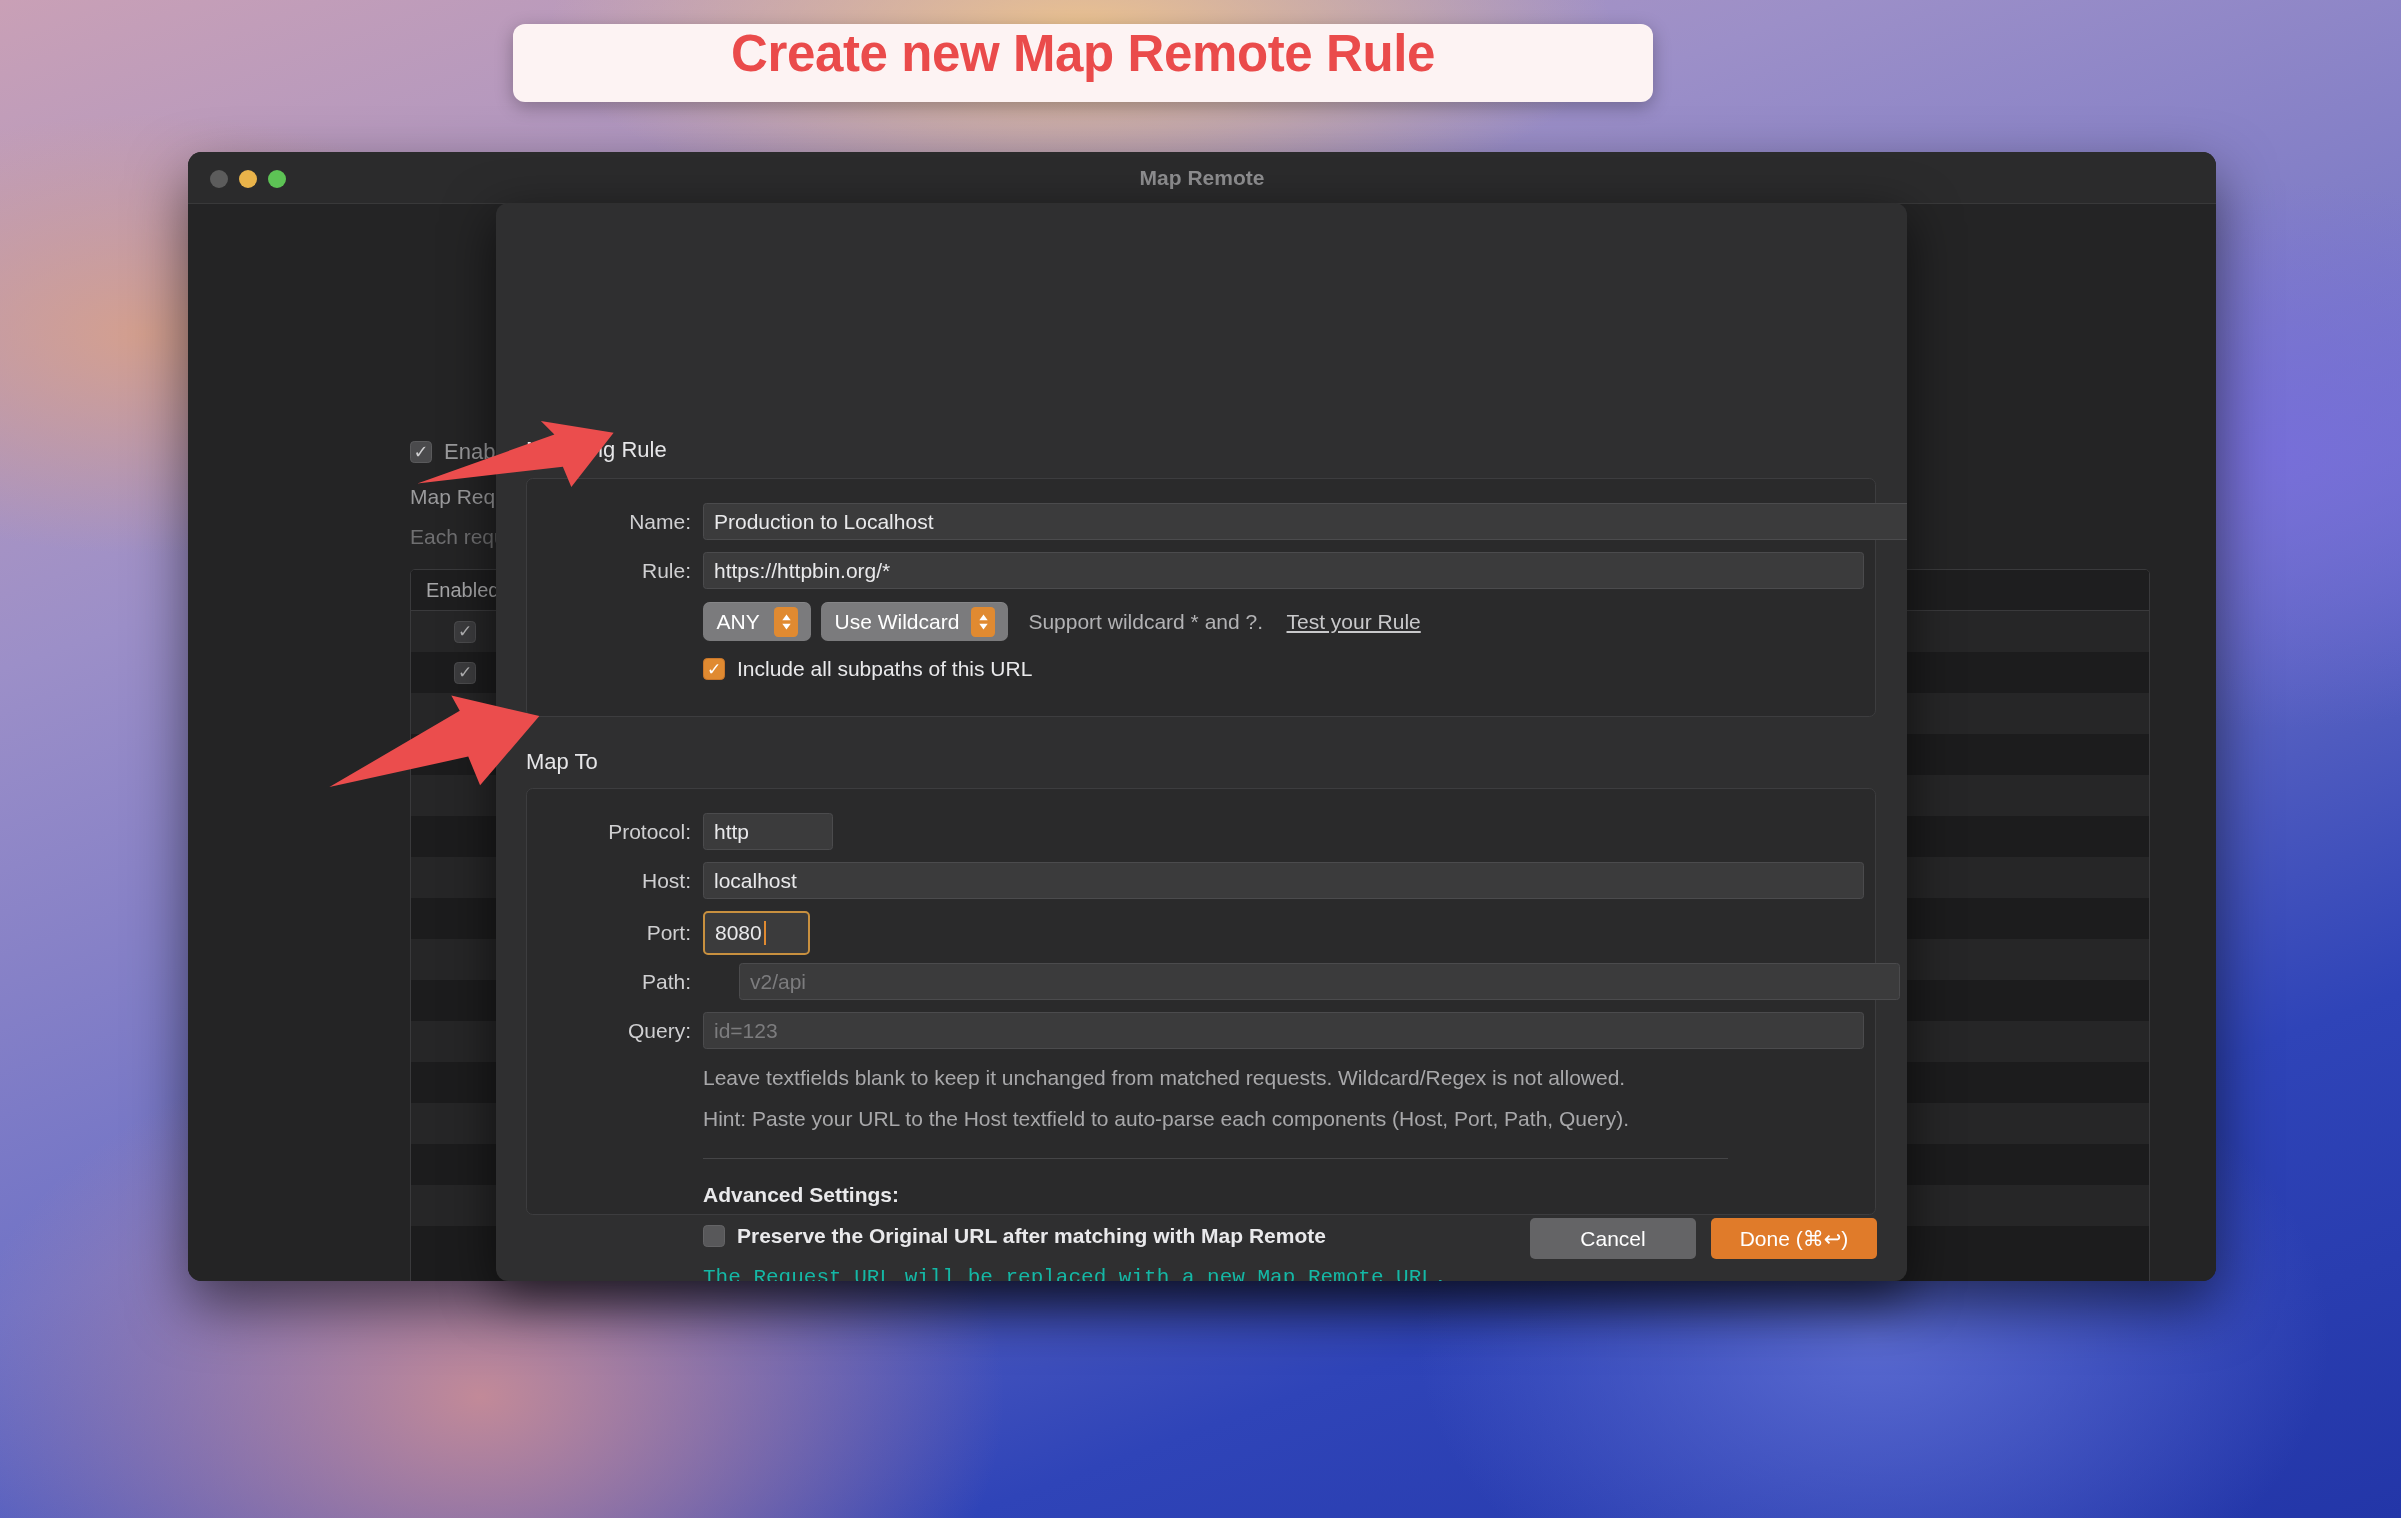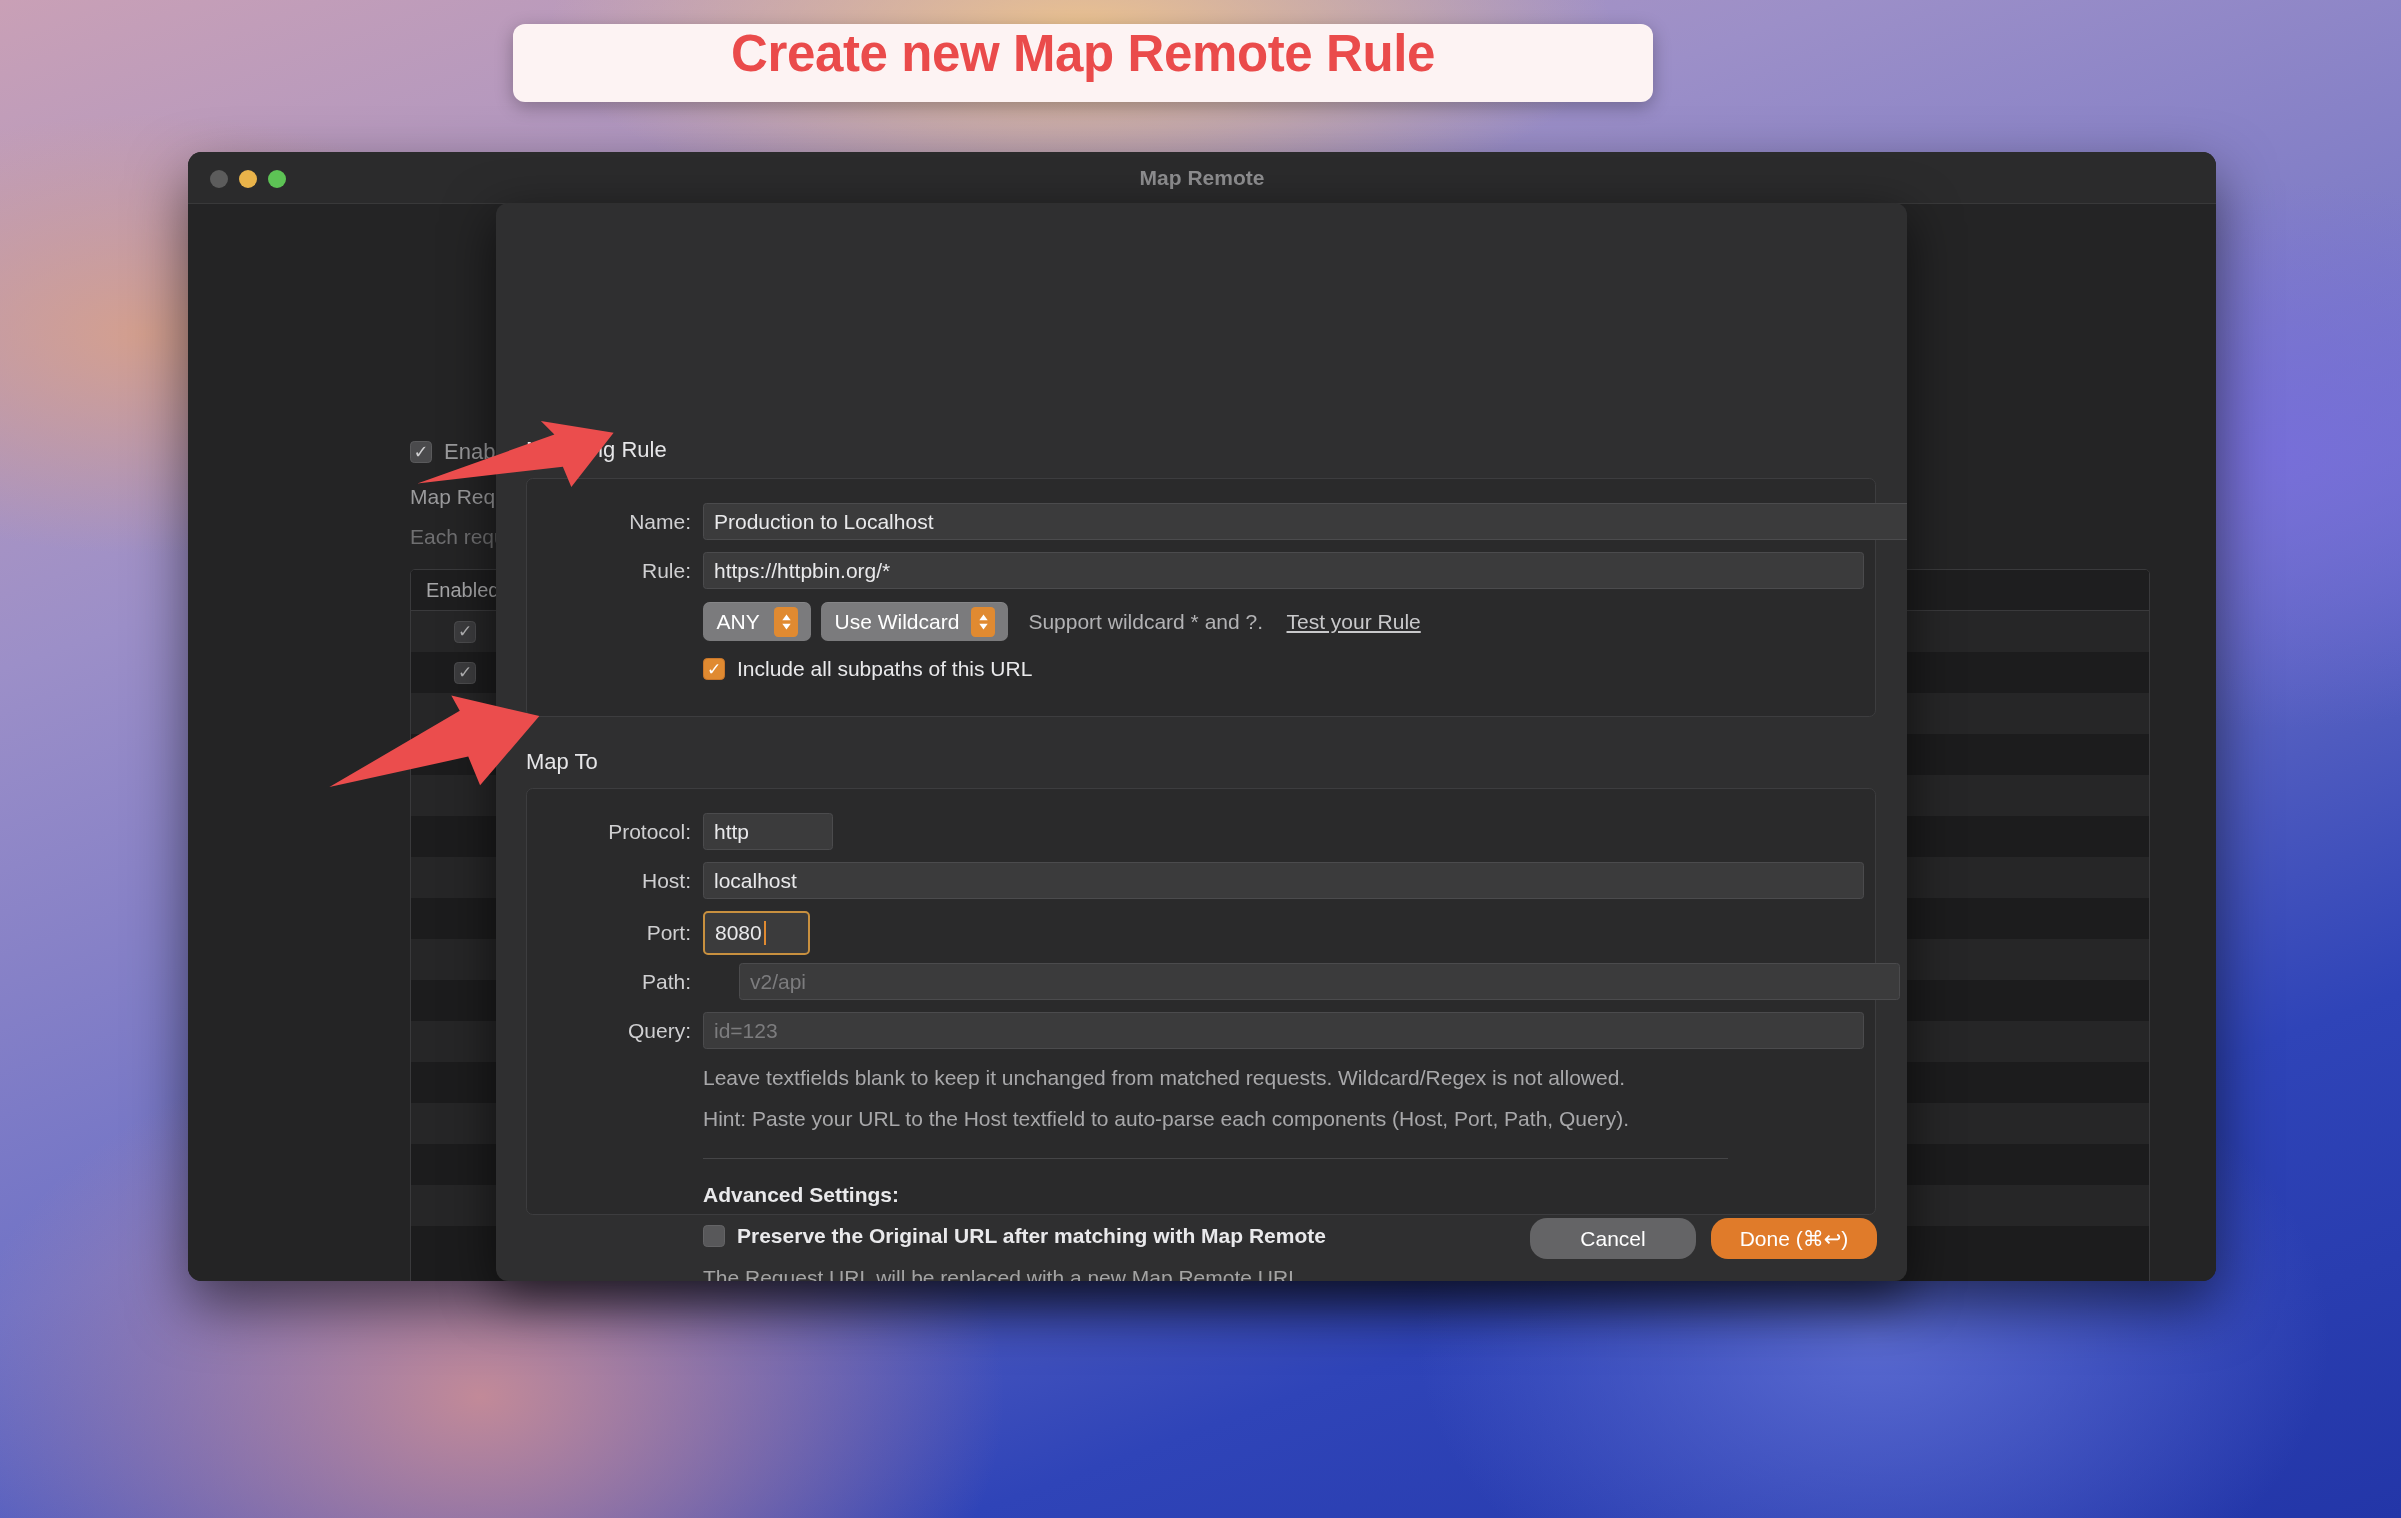--- a/index.html
+++ b/index.html
@@ -218,26 +218,26 @@
   .note { position: absolute; left: 176px; color: #a8a8aa; font-size: 21px; white-space: nowrap; }
   #note1 { top: 277px; }
   #note2 { top: 318px; }
 
   #divider { position: absolute; left: 176px; top: 369px; width: 1025px; height: 0.8px; background: #454547; }
 
   #adv-title { position: absolute; left: 176px; top: 394px; color: #e9e9eb; font-size: 21px; font-weight: bold; }
   .adv-row { position: absolute; left: 176px; display: flex; align-items: center; gap: 12px; }
   .adv-label { color: #e9e9eb; font-size: 21px; font-weight: bold; white-space: nowrap; }
   #adv-row1 { top: 435px; }
-  #adv-note1 { position: absolute; left: 176px; top: 477px; color: #a3a3a3; font-size: 21px; white-space: nowrap; }
+  #adv-note1 { position: absolute; left: 176px; top: 477px; color: #14b8a6; font-size: 21px; white-space: nowrap; font-family: Liberation Mono, monospace; }
 
   
   #sheet-buttons { position: absolute; right: 30px; bottom: 22px; display: flex; gap: 15px; }
   .btn {
-    height: 41px; border-radius: 17px;
+    height: 41px; border-radius: 5px;
     display: flex; align-items: center; justify-content: center;
     font-size: 21px; color: #ffffff;
   }
   #cancel-btn { width: 166px; background: #646466; }
   #done-btn { width: 166px; background: #e07b2a; }
 
   
   .arrow { position: absolute; pointer-events: none; }
 </style>
 </head>

